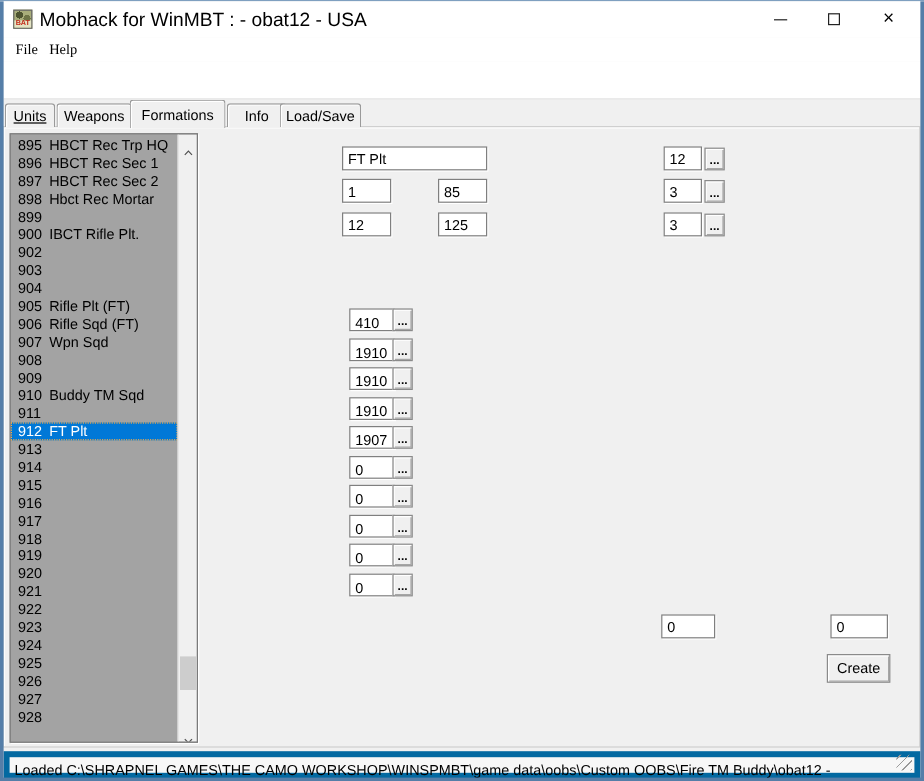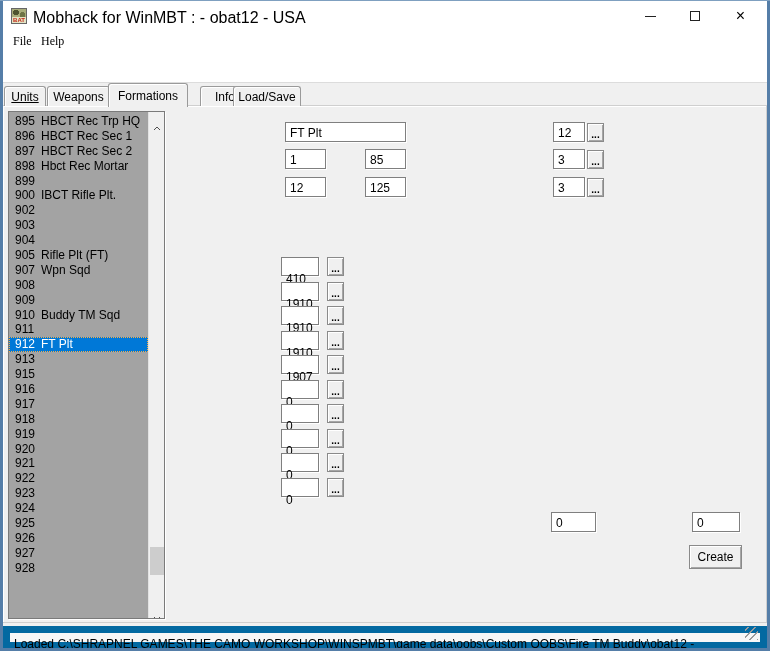--- a/index.html
+++ b/index.html
@@ -64,31 +64,31 @@
   
   .navy{position:absolute;color:#000080;font-weight:bold;font-size:12px;white-space:nowrap;}
   .black-val{position:absolute;color:#000;font-weight:bold;font-size:12px;white-space:nowrap;}
   .field{position:absolute;background:#fff;border:1px solid #7f7f7f;box-shadow:1px 1px 0 #fff;
     font-size:12px;color:#000;padding:3px 0 0 4px;height:20px;z-index:3;}
   .btn3d{position:absolute;background:#f0f0f0;border:1px solid #8a8a8a;
     box-shadow:inset 1px 1px 0 #fff,inset -1px -1px 0 #a6a6a6;z-index:3;}
   .dots-btn{width:17px;height:19px;font-size:10px;font-weight:bold;text-align:center;line-height:22px;color:#000;}
   .unit-row{position:absolute;left:0;width:770px;height:22px;}
   .unit-row .u-label{left:180px;top:3px;}
-  .unit-row .u-field{left:281px;top:0;width:38px;height:19px;padding-top:14px;}
+  .unit-row .u-field{left:291px;top:0;width:38px;height:19px;padding-top:4px;}
   .unit-row .u-btn{left:327px;top:0;}
   .unit-row .u-name{left:356px;top:3px;}
   .unit-row .u-avail{left:445px;top:3px;width:112px;text-align:center;}
   .unit-row .u-type{left:542px;top:3px;width:86px;text-align:center;}
   .create-btn{left:689px;top:544px;width:53px;height:24px;font-size:12px;color:#000;text-align:center;padding-top:4px;}
   .footnote{position:absolute;left:162px;top:562px;font-size:11.5px;color:#000;}
 
   
   .statusbar{position:absolute;left:3px;top:625px;width:764px;height:23px;background:#f7f7f7;
-    border:7px solid #0369a1;}
+    border:5px solid #0369a1;}
   .status-text{position:absolute;left:4px;top:4px;font-size:12px;color:#000;white-space:nowrap;}
   .grip{position:absolute;right:2px;bottom:2px;width:13px;height:13px;
     background:repeating-linear-gradient(135deg,transparent 0 2px,#9a9a9a 2px 3px,transparent 3px 5px);}
 </style>
 </head>
 <body>
 
 <div class="window">
 
   <div class="titlebar">
@@ -183,44 +183,46 @@
         <path d="M10 3.5 h6 v6" stroke="#111" stroke-width="2" fill="none"></path>
         <path d="M16.5 15 l-4 -4.6 h8 Z" fill="#111"></path>
       </svg>
     </div>
   </div>
 
   <div class="tabstrip">
     <div class="tab" style="left:1px;width:42px;text-decoration:underline;">Units</div>
     <div class="tab" style="left:44px;width:63px;">Weapons</div>
     <div class="tab selected" style="left:105px;width:80px;">Formations</div>
-    <div class="tab" style="left:197px;width:50px;">Info</div>
+    <div class="tab" style="left:186px;width:50px;">Info</div>
     <div class="tab" style="left:230px;width:68px;">Load/Save</div>
   </div>
   <div class="tabpanel"></div>
 
   <div class="listbox">
     <div class="list-inner">
         <div class="list-item"><span class="li-num">895</span><span class="li-name">HBCT Rec Trp HQ</span></div>
         <div class="list-item"><span class="li-num">896</span><span class="li-name">HBCT Rec Sec 1</span></div>
         <div class="list-item"><span class="li-num">897</span><span class="li-name">HBCT Rec Sec 2</span></div>
         <div class="list-item"><span class="li-num">898</span><span class="li-name">Hbct Rec Mortar</span></div>
         <div class="list-item"><span class="li-num">899</span><span class="li-name"></span></div>
         <div class="list-item"><span class="li-num">900</span><span class="li-name">IBCT Rifle Plt.</span></div>
         <div class="list-item"><span class="li-num">902</span><span class="li-name"></span></div>
         <div class="list-item"><span class="li-num">903</span><span class="li-name"></span></div>
         <div class="list-item"><span class="li-num">904</span><span class="li-name"></span></div>
         <div class="list-item"><span class="li-num">905</span><span class="li-name">Rifle Plt (FT)</span></div>
+        <div class="list-item"><span class="li-num">906</span><span class="li-name">Rifle Sqd (FT)</span></div>
         <div class="list-item"><span class="li-num">907</span><span class="li-name">Wpn Sqd</span></div>
         <div class="list-item"><span class="li-num">908</span><span class="li-name"></span></div>
         <div class="list-item"><span class="li-num">909</span><span class="li-name"></span></div>
         <div class="list-item"><span class="li-num">910</span><span class="li-name">Buddy TM Sqd</span></div>
         <div class="list-item"><span class="li-num">911</span><span class="li-name"></span></div>
         <div class="list-item selected"><span class="li-num">912</span><span class="li-name">FT Plt</span></div>
         <div class="list-item"><span class="li-num">913</span><span class="li-name"></span></div>
+        <div class="list-item"><span class="li-num">914</span><span class="li-name"></span></div>
         <div class="list-item"><span class="li-num">915</span><span class="li-name"></span></div>
         <div class="list-item"><span class="li-num">916</span><span class="li-name"></span></div>
         <div class="list-item"><span class="li-num">917</span><span class="li-name"></span></div>
         <div class="list-item"><span class="li-num">918</span><span class="li-name"></span></div>
         <div class="list-item"><span class="li-num">919</span><span class="li-name"></span></div>
         <div class="list-item"><span class="li-num">920</span><span class="li-name"></span></div>
         <div class="list-item"><span class="li-num">921</span><span class="li-name"></span></div>
         <div class="list-item"><span class="li-num">922</span><span class="li-name"></span></div>
         <div class="list-item"><span class="li-num">923</span><span class="li-name"></span></div>
         <div class="list-item"><span class="li-num">924</span><span class="li-name"></span></div>

